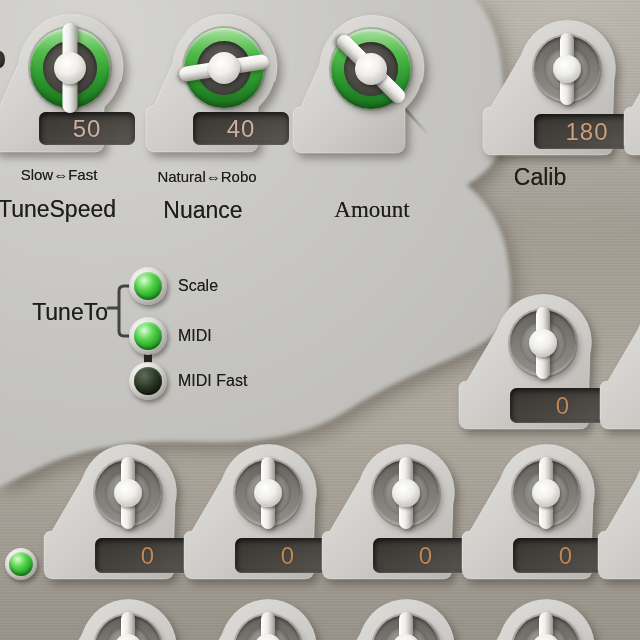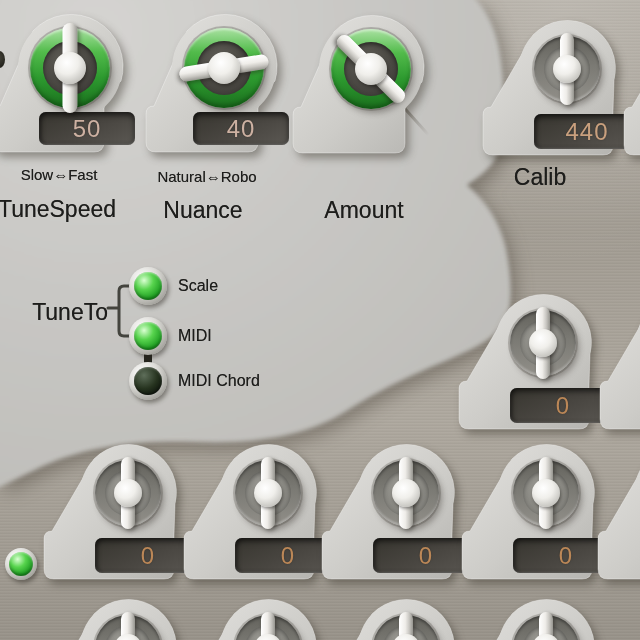--- a/index.html
+++ b/index.html
@@ -93,21 +93,21 @@
   <div class="lbl main left" style="left:20px;top:299px;width:88px;">TuneTo</div>
   <svg style="position:absolute;left:100px;top:268px;" width="60" height="90">
     <path d="M 30,18 L 24,18 Q 19,18 19,23 L 19,63 Q 19,68 24,68 L 30,68 M 8,40 L 19,40" fill="none" stroke="#44443e" stroke-width="3" stroke-linecap="round"></path>
   </svg>
   <div class="connector" style="left:144px;top:348px;width:8px;height:20px;"></div>
   <div class="led big on" style="left:129px;top:267px;"></div>
   <div class="led big on" style="left:129px;top:317px;"></div>
   <div class="led big off" style="left:129px;top:362px;"></div>
   <div class="lbl main" style="left:178px;top:277px;transform:none;font-size:16px;">Scale</div>
   <div class="lbl main" style="left:178px;top:327px;transform:none;font-size:16px;">MIDI</div>
-  <div class="lbl main" style="left:178px;top:372px;transform:none;font-size:16px;">MIDI Chord</div>
+  <div class="lbl main" style="left:178px;top:372px;transform:none;font-size:16px;">MIDI Fast</div>
 
   <div class="led small on" style="left:5px;top:548px;"></div>
 
   <div class="scratch"></div>
 
   <div id="knob-root">
       <div class="ctl" style="left: -8px; top: 22px; width: 112px; height: 134px;">
         <svg class="plate" width="124" height="146">
           <path d="M 8,84 L 41,9 A 52 52 0 0 1 129,59 Q 118,69 112,86 L 112,120 Q 112,130 102,130 L 10,130 Q 0,130 0,120 L 0,92 Q 0,84 8,84 Z" fill="url(#pg)" stroke="rgba(255,255,255,.35)" stroke-width="1"></path>
           <circle cx="78" cy="46" r="52" fill="url(#pg)"></circle>
@@ -148,21 +148,21 @@
           <div class="k-blade" style="width: 15px; height: 90px; border-radius: 7.5px; transform: translate(-50%, -50%) rotate(135deg);"></div>
           <div class="kpart k-dome" style="width: 32px; height: 32px;"></div>
         </div>
       </div>
       <div class="ctl" style="left: 483px; top: 21px; width: 130px; height: 140px;">
         <svg class="plate" width="142" height="152">
           <path d="M 8,86 L 50,14 A 48 48 0 0 1 131,59 L 130,90 L 130,124 Q 130,134 120,134 L 10,134 Q 0,134 0,124 L 0,94 Q 0,86 8,86 Z" fill="url(#pg)" stroke="rgba(255,255,255,.35)" stroke-width="1"></path>
           <circle cx="84" cy="48" r="48" fill="url(#pg)"></circle>
         </svg>
         <div class="disp" style="left: 12px; top: 93px; width: 106px; height: 35px;">
-          <span style="color: rgb(201, 160, 126);">440</span>
+          <span style="color: rgb(201, 160, 126);">180</span>
         </div>
         <div class="knob-rot" style="left: 36px; top: 0px; width: 96px; height: 96px;">
           <div class="kpart k-ring std" style="width: 66px; height: 66px;"></div>
           <div class="kpart k-face std" style="width: 46px; height: 46px;"></div>
           <div class="k-blade" style="width: 14px; height: 72px; border-radius: 7px; transform: translate(-50%, -50%) rotate(0deg);"></div>
           <div class="kpart k-dome" style="width: 28px; height: 28px;"></div>
         </div>
       </div>
       <div class="ctl" style="left: 624px; top: 21px; width: 130px; height: 140px;">
         <svg class="plate" width="142" height="152">
@@ -314,15 +314,15 @@
           <div class="kpart k-face std" style="width: 46px; height: 46px;"></div>
           <div class="k-blade" style="width: 14px; height: 72px; border-radius: 7px; transform: translate(-50%, -50%) rotate(0deg);"></div>
           <div class="kpart k-dome" style="width: 28px; height: 28px;"></div>
         </div>
       </div>
     </div>
 <div class="lbl main" style="left: 57px; top: 196px;">TuneSpeed</div>
     <div class="lbl range" style="left: 59px; top: 166px;">Slow⇔Fast</div>
     <div class="lbl main" style="left: 203px; top: 197px;">Nuance</div>
     <div class="lbl range" style="left: 207px; top: 168px;">Natural⇔Robo</div>
-    <div class="lbl main" style="left: 364px; top: 197px;">Amount</div>
+    <div class="lbl main" style="left: 372px; top: 197px; font-family: Liberation Serif, serif;">Amount</div>
     <div class="lbl main" style="left: 540px; top: 164px;">Calib</div>
   </div>
 
 </body></html>

